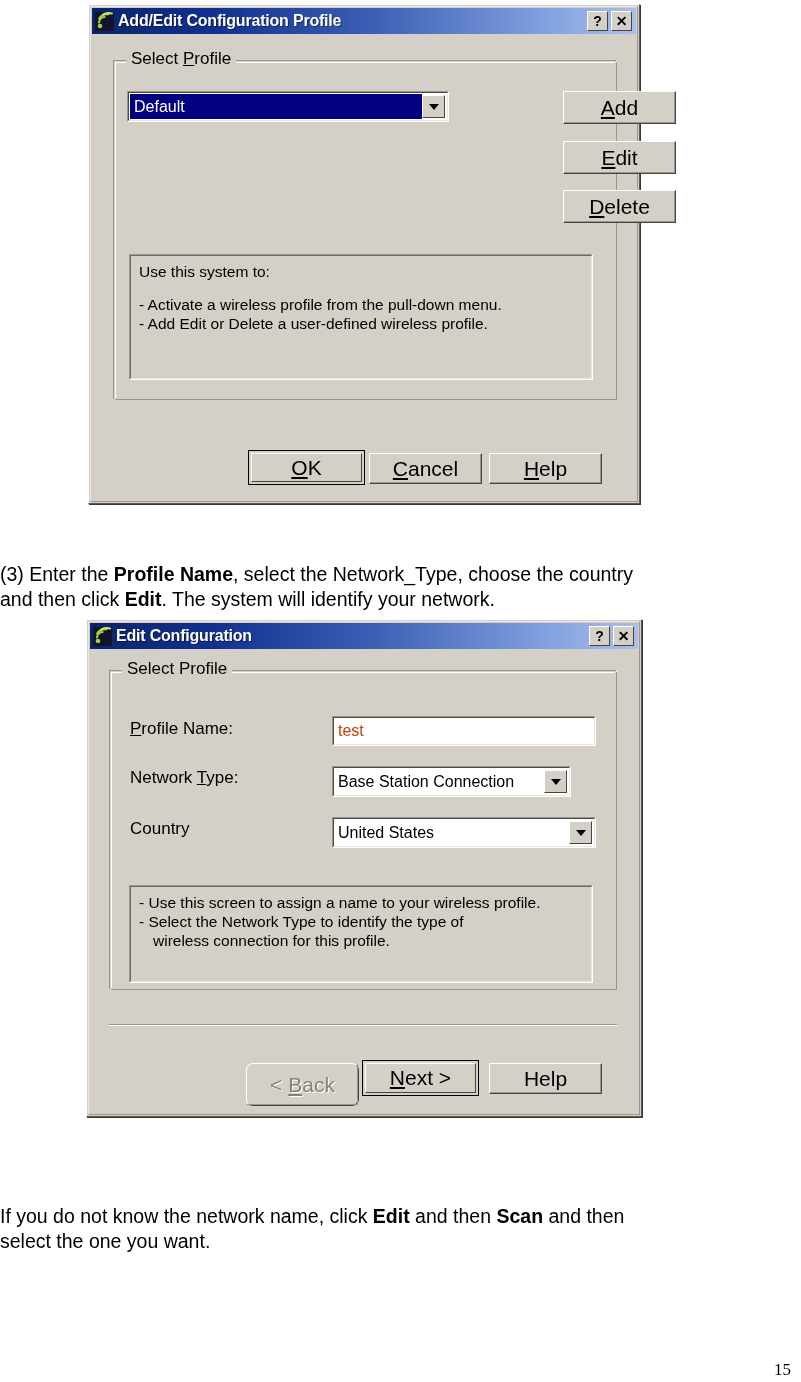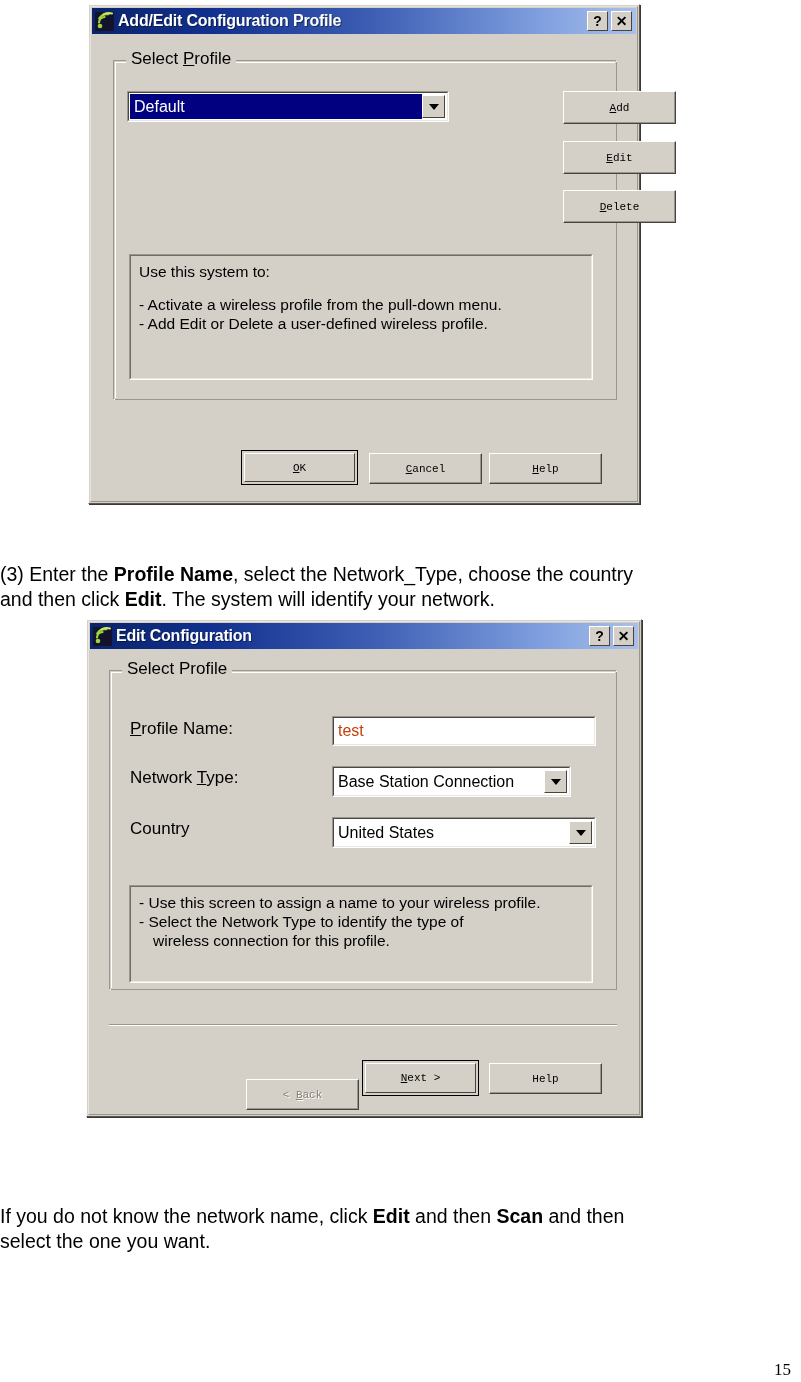--- a/index.html
+++ b/index.html
@@ -211,29 +211,28 @@
     border-left: 5px solid transparent;
     border-right: 5px solid transparent;
     border-top: 6px solid #000;
   }
 
   
   .btn {
     position: absolute;
     background: #d4d0c8;
     display: flex; align-items: center; justify-content: center;
-    font-size: 11px;
+    font-size: 21px;
     color: #000;
     border-top: 1.5px solid #ffffff;
     border-left: 1.5px solid #ffffff;
     border-right: 1.5px solid #46443e;
     border-bottom: 1.5px solid #46443e;
     box-sizing: border-box;
     white-space: nowrap;
-    font-family: Liberation Mono, monospace;
   }
   .btn > .btn-shade {
     position: absolute;
     inset: 0;
     border-right: 1px solid #9a968e;
     border-bottom: 1px solid #9a968e;
     pointer-events: none;
     box-sizing: border-box;
   }
   .btn.default {
@@ -342,21 +341,21 @@
 
   <div class="sunken" style="left:40px; top:249px; width:464px; height:126px;">
     <div class="sunken-in">
       <div>Use this system to:</div>
       <div style="height:14px"></div>
       <div class="indent">-  Activate a wireless profile from the pull-down menu.</div>
       <div class="indent">-  Add Edit or Delete a user-defined wireless profile.</div>
     </div>
   </div>
 
-  <div class="btn default" style="left:152px; top:445px; width:117px; height:35px;">
+  <div class="btn default" style="left:159px; top:445px; width:117px; height:35px;">
     <span class="btn-face">
       <span class="btn-label"><u>O</u>K</span>
     </span>
   </div>
   <div class="btn" style="left:280px; top:448px; width:113px; height:31px;">
     <span class="btn-shade"></span>
     <span class="btn-label"><u>C</u>ancel</span>
   </div>
   <div class="btn" style="left:400px; top:448px; width:113px; height:31px;">
     <span class="btn-shade"></span>
@@ -422,21 +421,21 @@
   <div class="sunken" style="left:42px; top:265px; width:464px; height:98px;">
     <div class="sunken-in">
       <div class="indent">-  Use this screen to assign a name to your wireless profile.</div>
       <div class="indent">-  Select the Network Type to identify the type of</div>
       <div style="padding-left:14px">wireless connection for this profile.</div>
     </div>
   </div>
 
   <div class="hsep" style="left:22px; top:404px; width:508px;"></div>
 
-  <div class="btn disabled" style="left:159px; top:459px; width:113px; height:31px;">
+  <div class="btn disabled" style="left:159px; top:443px; width:113px; height:43px;border-radius:7px;">
     <span class="btn-shade"></span>
     <span class="btn-label">&lt; <u>B</u>ack</span>
   </div>
   <div class="btn default" style="left:275px; top:440px; width:117px; height:36px;">
     <span class="btn-face">
       <span class="btn-label"><u>N</u>ext &gt;</span>
     </span>
   </div>
   <div class="btn" style="left:402px; top:443px; width:113px; height:31px;">
     <span class="btn-shade"></span>

